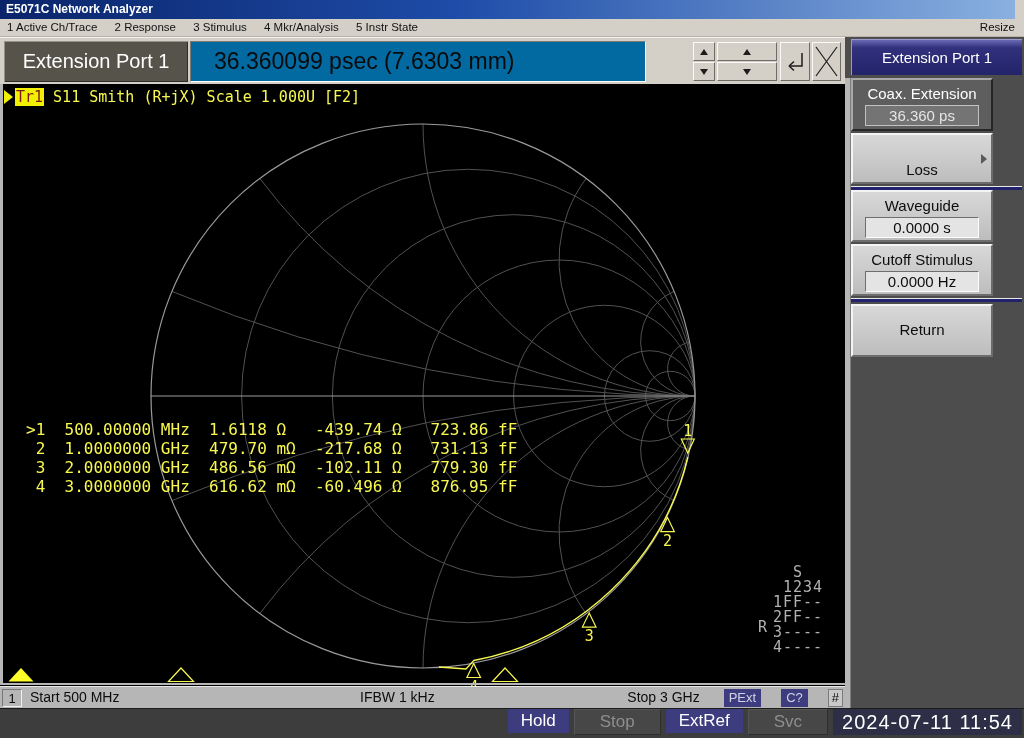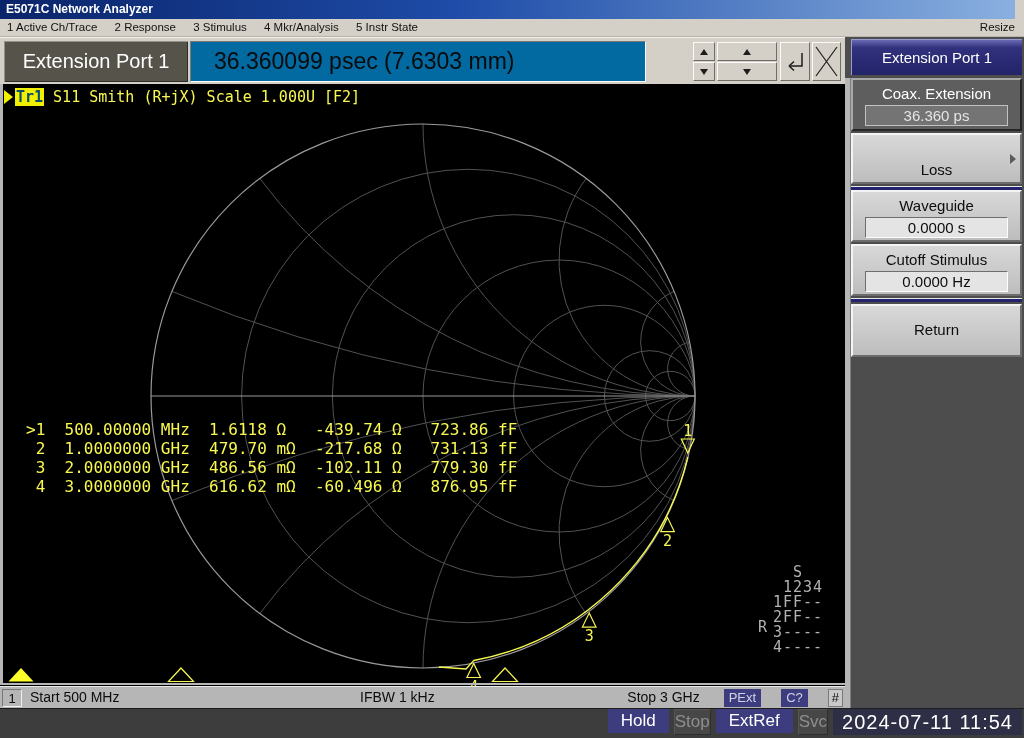--- a/index.html
+++ b/index.html
@@ -37,37 +37,37 @@
   #close-btn{left:812px;width:29px}
 
   
   #chart{position:absolute;left:0;top:84px;width:845px;height:602px;background:#000}
   #chart-left-frame{position:absolute;left:0;top:0;width:3px;height:600px;background:#b6b6b6}
   #chart-bottom-frame{position:absolute;left:0;top:599px;width:845px;height:2px;background:#b6b6b6}
   #smith-svg{position:absolute;left:0;top:0}
   #traceline{position:absolute;left:4px;top:4px;display:flex;align-items:center;
     font-family:"DejaVu Sans Mono",monospace;font-size:15px;color:#f8f850;white-space:pre}
   #trace-arrow{width:0;height:0;border-left:9px solid #f0f000;border-top:7px solid transparent;border-bottom:7px solid transparent;margin-right:2px}
-  #trace-badge{background:#f0f000;color:#0c4a6e;font-weight:bold;padding:0 1px}
+  #trace-badge{background:#f0f000;color:#7f1d1d;font-weight:normal;padding:0 1px}
   #trace-text{margin-left:9px}
   #mtable{position:absolute;left:26px;top:336px;font-family:"DejaVu Sans Mono",monospace;
     font-size:16px;line-height:19px;color:#f8f850}
   #mtable div{white-space:pre}
   #pext-status{position:absolute;left:773px;top:481px;font-family:"DejaVu Sans Mono",monospace;
     font-size:15px;line-height:15px;letter-spacing:1px;color:#b2b2b2;white-space:pre}
   #pext-r{position:absolute;left:758px;top:534px;font-family:"DejaVu Sans Mono",monospace;font-size:15px;color:#b2b2b2}
 
   
   #sidebar{position:absolute;left:845px;top:37px;width:179px;height:671px;background:#4d4d4d}
   #sb-gutter{position:absolute;left:0;top:41px;width:6px;height:662px;background:#b6b6b6;border-right:1px solid #7e7e7e}
   #sb-header{position:absolute;left:6px;top:2px;width:171px;height:36px;color:#fff;font-size:15px;
     text-align:center;line-height:36px;
     background:linear-gradient(180deg,#6a6ab4 0%,#31317d 22%,#23236a 100%);
     border-top:1px solid #9a9ad0;border-left:1px solid #9a9ad0}
-  .sb-btn{position:absolute;left:6px;width:171px;font-size:15px;text-align:center;
+  .sb-btn{position:absolute;left:6px;width:142px;font-size:15px;text-align:center;
     background:linear-gradient(180deg,#d8d8d8,#bdbdbd);color:#0d0d0d;
     border:2px solid;border-color:#f4f4f4 #6c6c6c #6c6c6c #f4f4f4}
   .sb-btn.dark{background:#5e5e5e;color:#fff;border-color:#a8a8a8 #262626 #262626 #a8a8a8}
   .sb-label{display:block;margin-top:4px;line-height:20px}
   .sb-value{display:block;margin:1px 12px 0 12px;height:21px;line-height:20px;background:#e4e4e4;
     border:1px solid;border-color:#6e6e6e #fdfdfd #fdfdfd #6e6e6e}
   .sb-btn.dark .sb-value{background:#747474;color:#e5e5e5;border-color:#c2c2c2 #c2c2c2 #c2c2c2 #c2c2c2}
   #sb-coax{top:41px;height:53px}
   #sb-loss{top:96px;height:51px}
   #sb-loss .sb-label{line-height:45px;margin-top:12px}
@@ -90,21 +90,21 @@
   #ch-ifbw{position:absolute;left:360px;line-height:21px}
   #ch-right{position:absolute;right:2px;top:0;height:21px;display:flex;align-items:center;gap:20px}
   #ch-stop{line-height:21px;margin-right:4px}
   .navy-badge{background:#3c3c7e;color:#d2d2e6;font-size:13px;line-height:16px;padding:1px 5px}
   #ch-hash{background:#c9c9c9;border:1px solid #7a7a7a;font-size:13px;line-height:14px;padding:1px 3px}
 
   
   #statusbar{position:absolute;left:0;top:708px;width:1024px;height:30px;background:#3d3d3d;
     display:flex;justify-content:flex-end;align-items:flex-start;gap:5px;padding-right:2px;border-top:1px solid #1c1c1c}
   .st-badge{font-size:17px;line-height:24px;padding:0 13px;background:#3c3c7e;color:#fff}
-  .st-badge.dim{background:#474747;color:#8e8e8e;padding:0 0;border:1px solid #555;border-bottom-color:#2e2e2e;border-right-color:#2e2e2e}
+  .st-badge.dim{background:#474747;color:#8e8e8e;padding:0 25px;border:1px solid #555;border-bottom-color:#2e2e2e;border-right-color:#2e2e2e}
   #st-datetime{font-size:20px;line-height:26px;padding:0 9px;background:#2e2e46;color:#fff;letter-spacing:1px}
 </style>
 </head>
 <body>
 
 <div id="titlebar">
   <span>E5071C Network Analyzer</span>
 </div>
 
 <div id="menubar">

